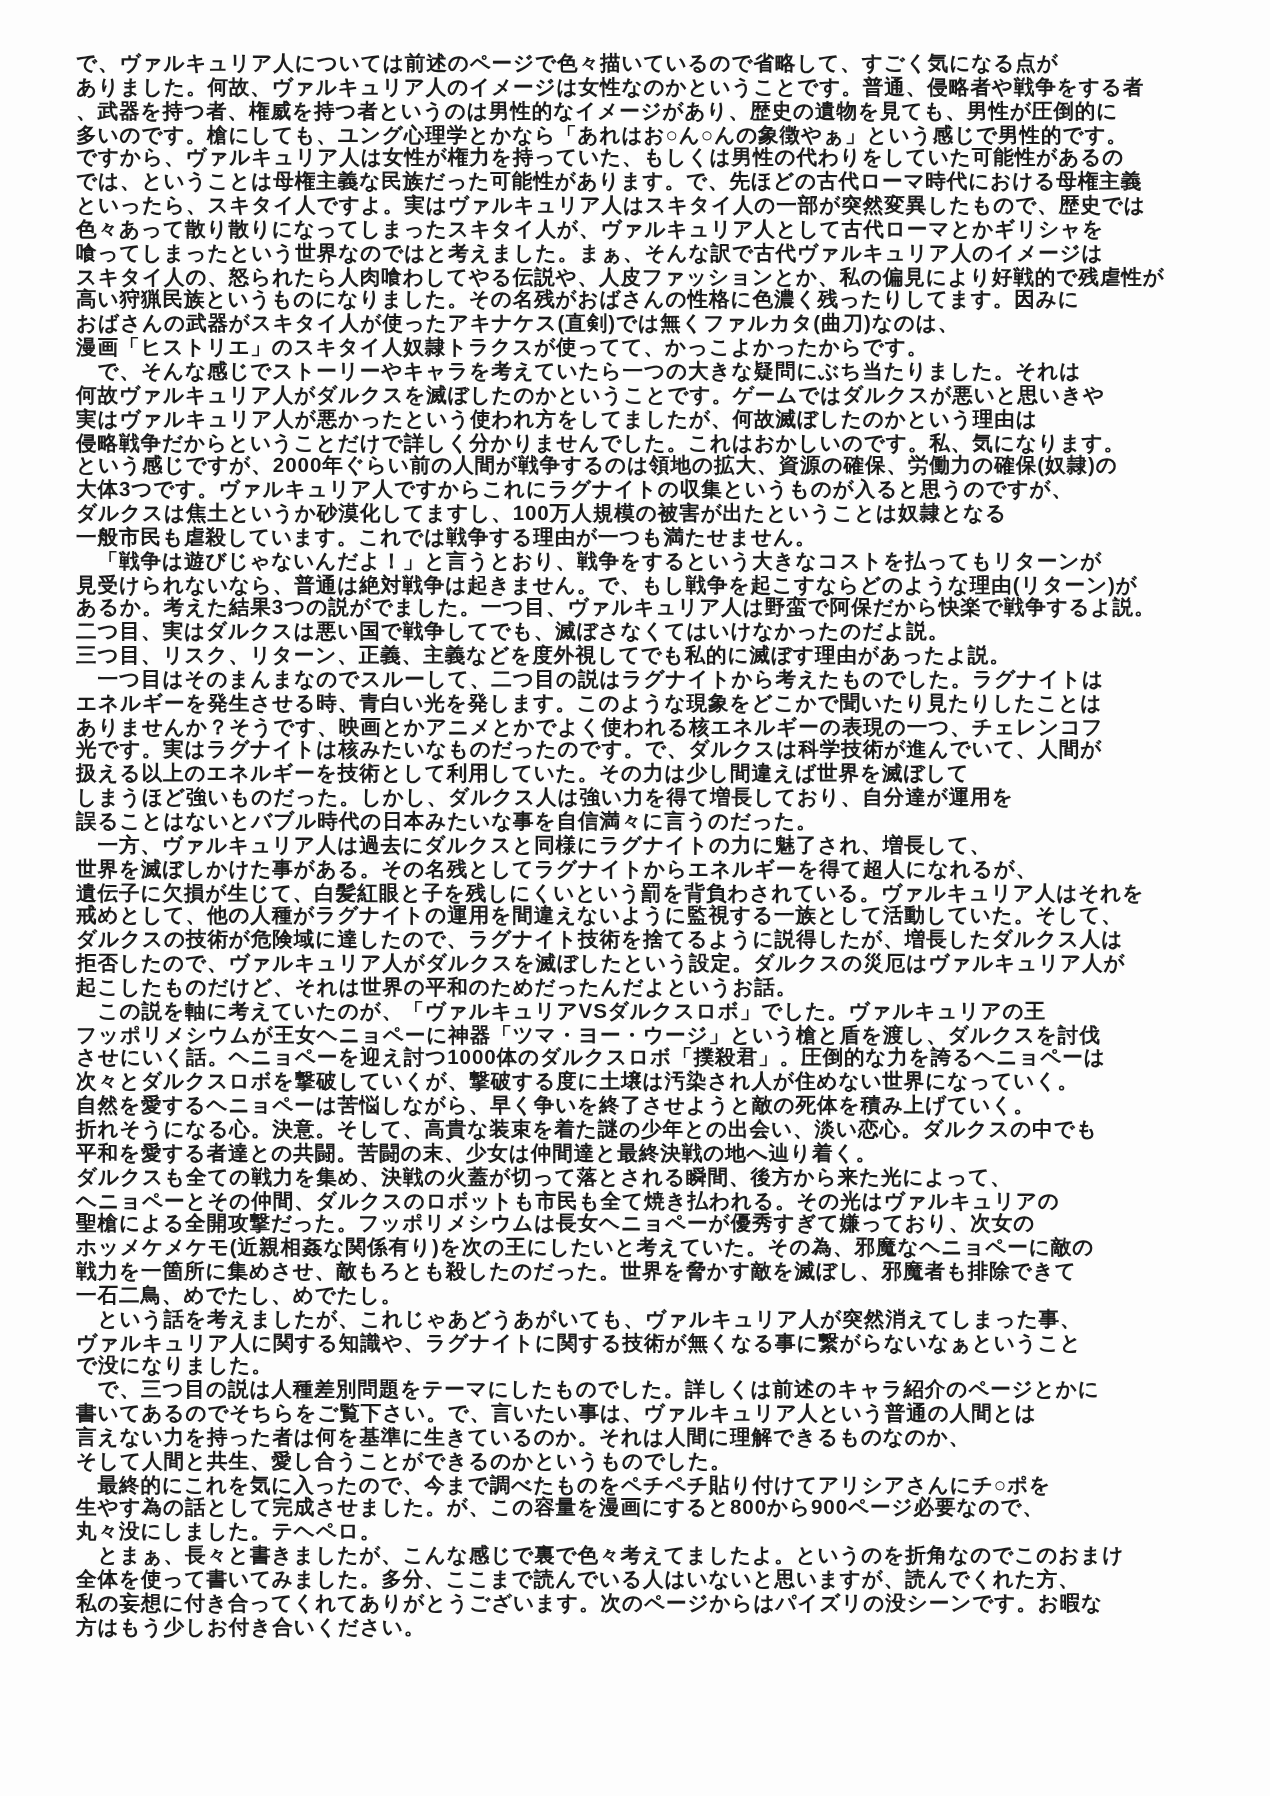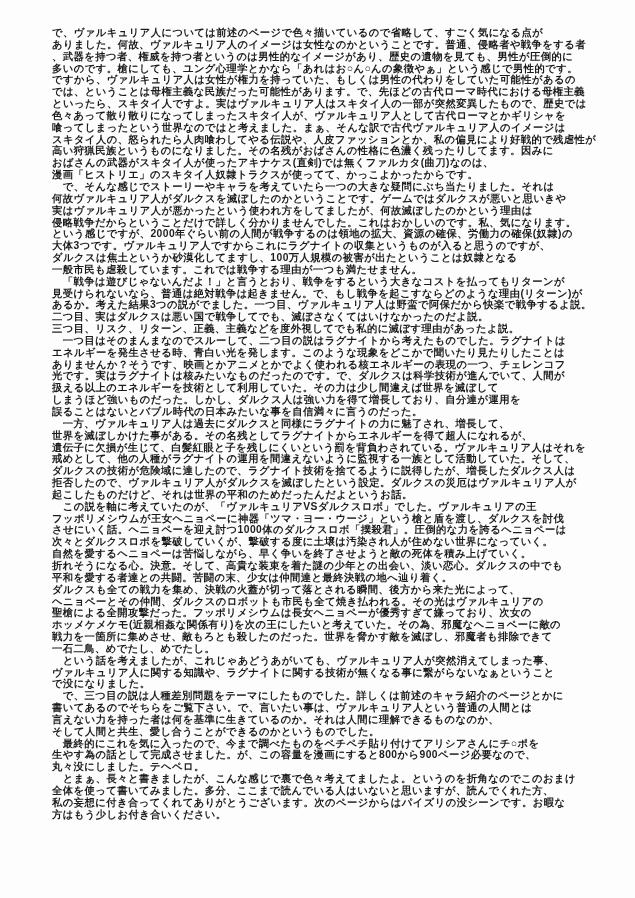--- a/index.html
+++ b/index.html
@@ -11,21 +11,21 @@
     position: relative;
     width: 635px;
     height: 898px;
     margin: 0 auto;
     background: #fdfdfd;
     overflow: hidden;
     box-sizing: border-box;
   }
   .text-body {
     position: absolute;
-    left: 52px;
+    left: 38px;
     top: 27px;
     width: 575px;
     font-family: "Liberation Sans", "DejaVu Sans", sans-serif;
     font-weight: bold;
     font-size: 10.3px;
     line-height: 11.85px;
     letter-spacing: 0.45px;
     color: #1c1c1c;
     white-space: pre-line;
     text-align: left;

